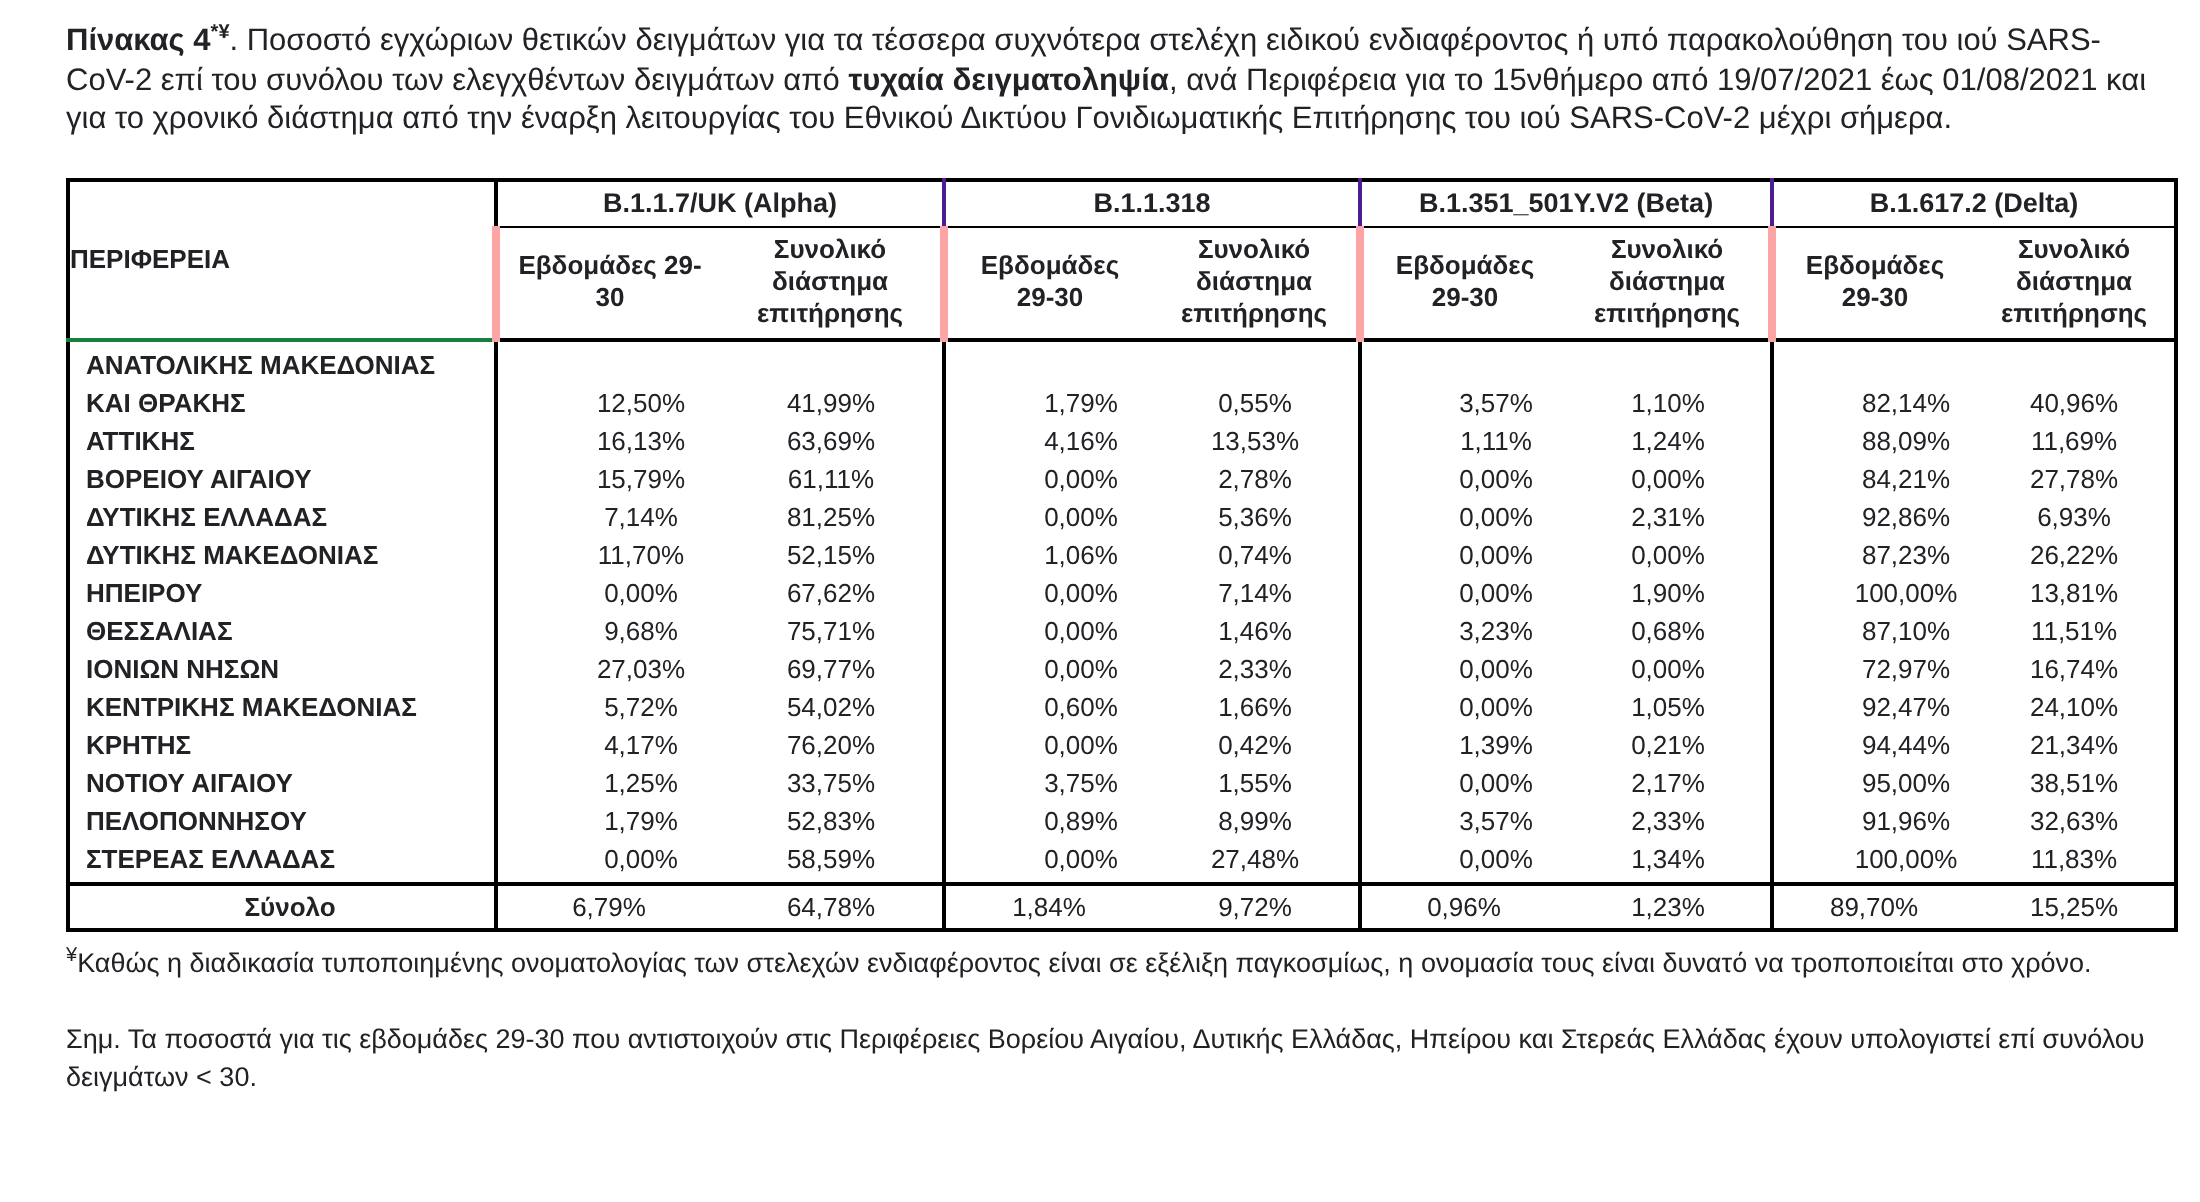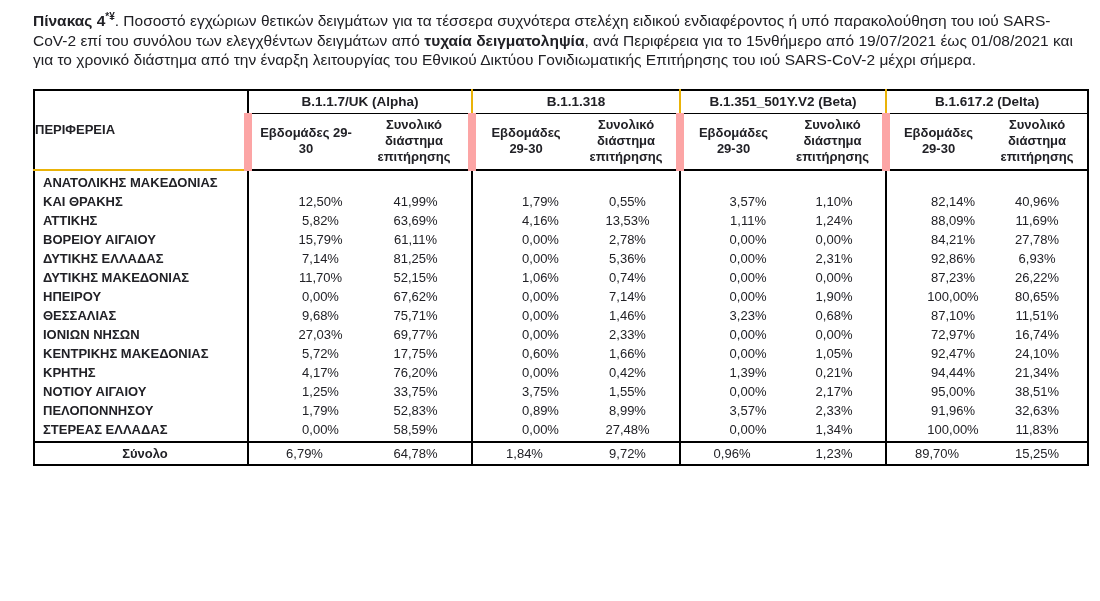--- a/index.html
+++ b/index.html
@@ -46,33 +46,33 @@
     padding-left: 8px;
     font-size: 13.5px;
     border-right: 2px solid #000;
   }
   tr.group-row th.group-h {
     font-weight: bold;
     font-size: 13.5px;
     text-align: center;
     height: 24px;
     border-bottom: 1px solid #000;
-    border-left: 2px solid #eab308;
+    border-left: 2px solid #4c1d95;
   }
   tr.sub-row th {
     font-weight: bold;
     text-align: center;
     height: 56px;
     vertical-align: middle;
     line-height: 16px;
     padding: 2px 6px;
     border-bottom: 2px solid #000;
   }
-  tr.sub-row th.g-start { border-left: 8px solid #fca5a5; }
-  th.region-h { border-bottom: 2px solid #eab308; }
+  tr.sub-row th.g-start { border-left: 4px solid #fca5a5; }
+  th.region-h { border-bottom: 2px solid #15803d; }
 
   
   tbody td.region {
     font-weight: bold;
     text-align: left;
     padding-left: 8px;
     line-height: 19px;
     white-space: pre-line;
     vertical-align: bottom;
   }
@@ -151,21 +151,21 @@
           <td class="val">41,99%</td>
           <td class="val g-start">1,79%</td>
           <td class="val">0,55%</td>
           <td class="val g-start">3,57%</td>
           <td class="val">1,10%</td>
           <td class="val g-start">82,14%</td>
           <td class="val">40,96%</td>
         </tr>
         <tr>
           <td class="region">ΑΤΤΙΚΗΣ</td>
-          <td class="val g-start">5,82%</td>
+          <td class="val g-start">16,13%</td>
           <td class="val">63,69%</td>
           <td class="val g-start">4,16%</td>
           <td class="val">13,53%</td>
           <td class="val g-start">1,11%</td>
           <td class="val">1,24%</td>
           <td class="val g-start">88,09%</td>
           <td class="val">11,69%</td>
         </tr>
         <tr>
           <td class="region">ΒΟΡΕΙΟΥ ΑΙΓΑΙΟΥ</td>
@@ -202,21 +202,21 @@
         </tr>
         <tr>
           <td class="region">ΗΠΕΙΡΟΥ</td>
           <td class="val g-start">0,00%</td>
           <td class="val">67,62%</td>
           <td class="val g-start">0,00%</td>
           <td class="val">7,14%</td>
           <td class="val g-start">0,00%</td>
           <td class="val">1,90%</td>
           <td class="val g-start">100,00%</td>
-          <td class="val">80,65%</td>
+          <td class="val">13,81%</td>
         </tr>
         <tr>
           <td class="region">ΘΕΣΣΑΛΙΑΣ</td>
           <td class="val g-start">9,68%</td>
           <td class="val">75,71%</td>
           <td class="val g-start">0,00%</td>
           <td class="val">1,46%</td>
           <td class="val g-start">3,23%</td>
           <td class="val">0,68%</td>
           <td class="val g-start">87,10%</td>
@@ -229,21 +229,21 @@
           <td class="val g-start">0,00%</td>
           <td class="val">2,33%</td>
           <td class="val g-start">0,00%</td>
           <td class="val">0,00%</td>
           <td class="val g-start">72,97%</td>
           <td class="val">16,74%</td>
         </tr>
         <tr>
           <td class="region">ΚΕΝΤΡΙΚΗΣ ΜΑΚΕΔΟΝΙΑΣ</td>
           <td class="val g-start">5,72%</td>
-          <td class="val">17,75%</td>
+          <td class="val">54,02%</td>
           <td class="val g-start">0,60%</td>
           <td class="val">1,66%</td>
           <td class="val g-start">0,00%</td>
           <td class="val">1,05%</td>
           <td class="val g-start">92,47%</td>
           <td class="val">24,10%</td>
         </tr>
         <tr>
           <td class="region">ΚΡΗΤΗΣ</td>
           <td class="val g-start">4,17%</td>
@@ -298,15 +298,17 @@
         <td class="val">9,72%</td>
         <td class="val g-start">0,96%</td>
         <td class="val">1,23%</td>
         <td class="val g-start">89,70%</td>
         <td class="val">15,25%</td>
       </tr>
     </tfoot>
   </table>
 
   <div class="footnotes">
+    <p><sup>¥</sup><span>Καθώς η διαδικασία τυποποιημένης ονοματολογίας των στελεχών ενδιαφέροντος είναι σε εξέλιξη παγκοσμίως, η ονομασία τους είναι δυνατό να τροποποιείται στο χρόνο.</span></p>
+    <p class="note"><span>Σημ. Τα ποσοστά για τις εβδομάδες 29-30 που αντιστοιχούν στις Περιφέρειες Βορείου Αιγαίου, Δυτικής Ελλάδας, Ηπείρου  και Στερεάς Ελλάδας έχουν υπολογιστεί επί συνόλου δειγμάτων &lt; 30.</span></p>
   </div>
 
 </div>
 
 </body></html>

